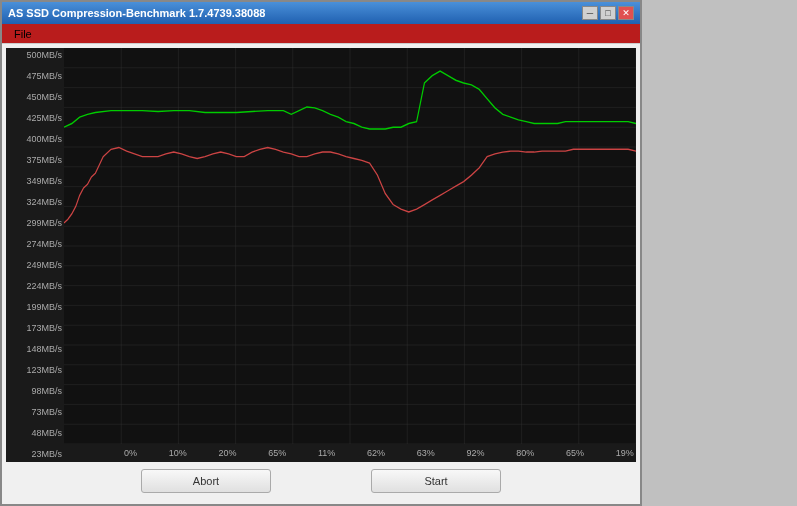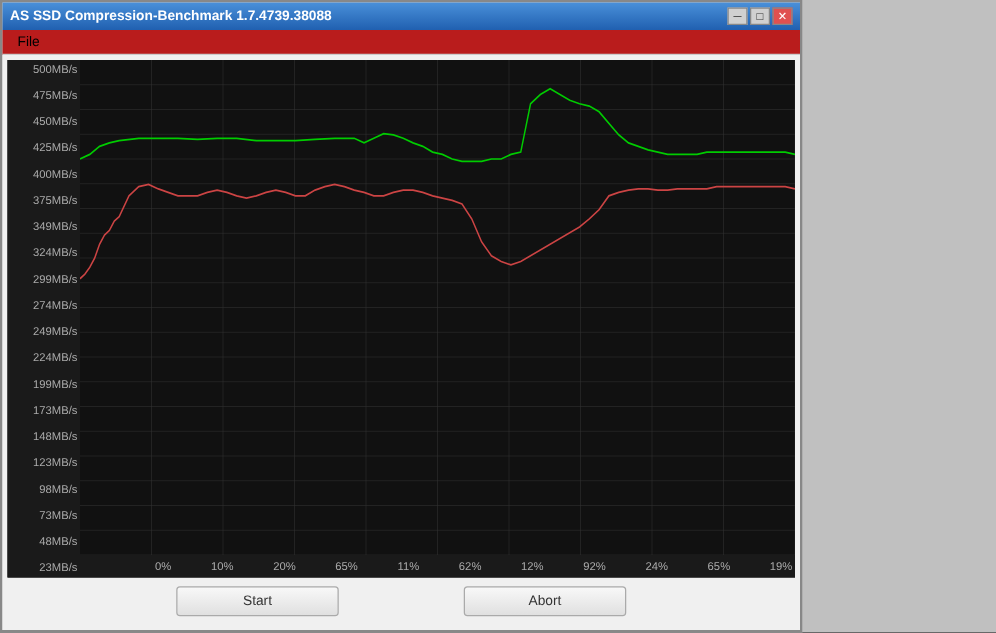--- a/index.html
+++ b/index.html
@@ -387,28 +387,28 @@
 
         </div>
         <div class="x-axis">
           <div class="x-axis-inner" id="x-axis">
               <div class="x-label">0%</div>
               <div class="x-label">10%</div>
               <div class="x-label">20%</div>
               <div class="x-label">65%</div>
               <div class="x-label">11%</div>
               <div class="x-label">62%</div>
-              <div class="x-label">12%</div>
+              <div class="x-label">63%</div>
               <div class="x-label">92%</div>
-              <div class="x-label">24%</div>
+              <div class="x-label">80%</div>
               <div class="x-label">65%</div>
               <div class="x-label">19%</div>
             </div>
         </div>
       </div>
     </div>
 
     <div class="bottom-bar">
+      <button class="bench-btn">Abort</button>
       <button class="bench-btn">Start</button>
-      <button class="bench-btn">Abort</button>
     </div>
   </div>
 </div>
 
 </body></html>

